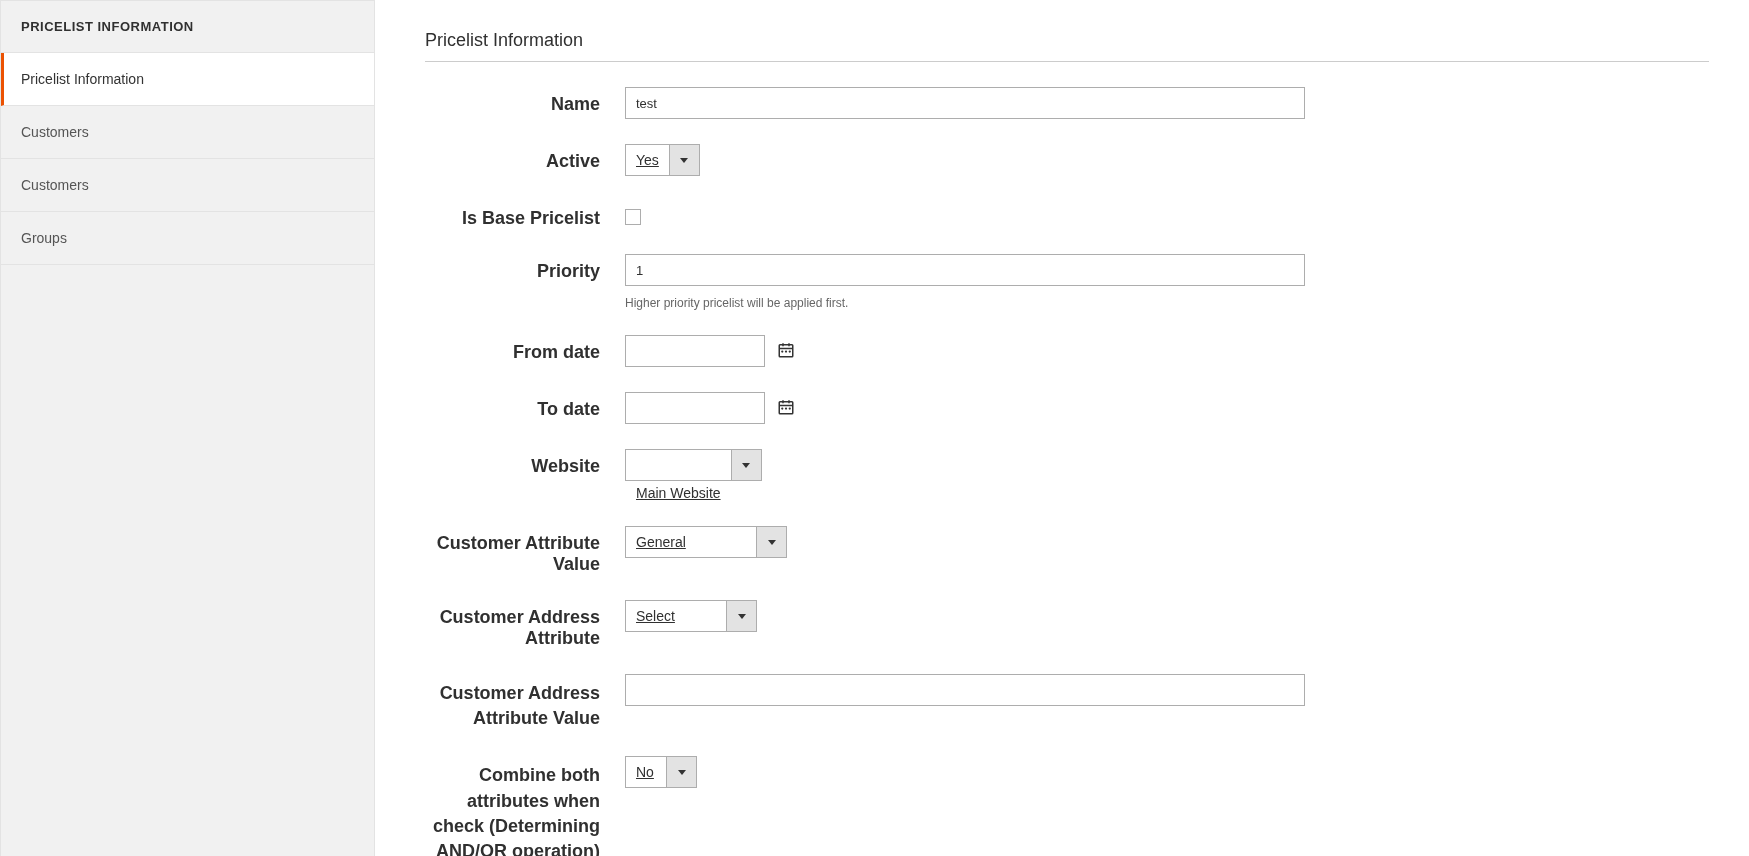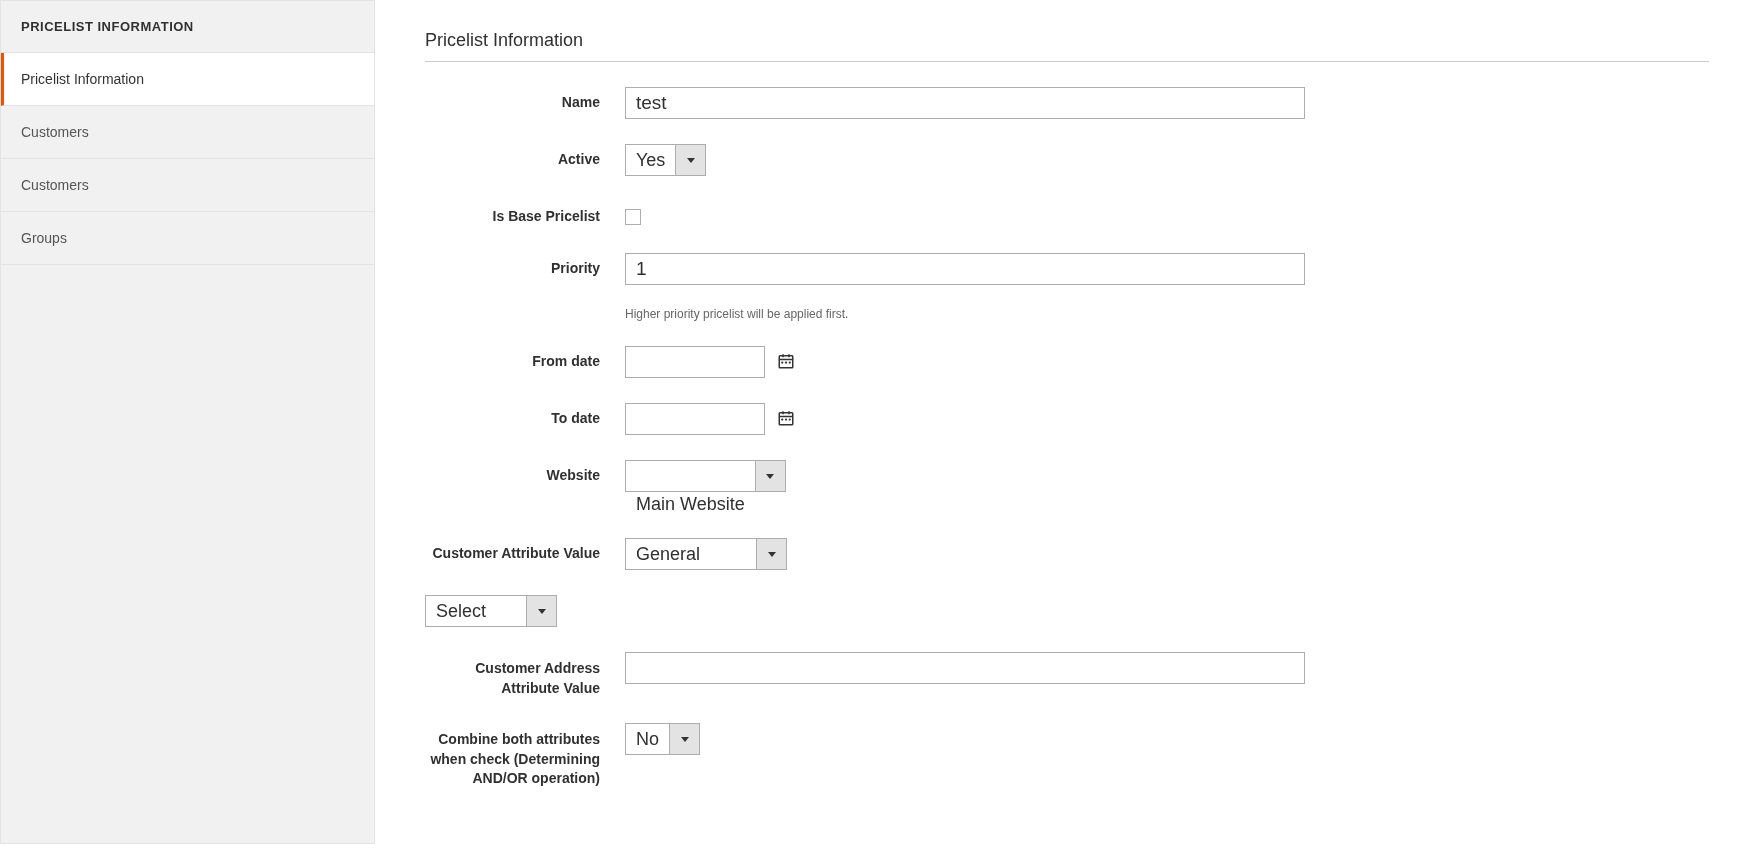--- a/index.html
+++ b/index.html
@@ -9,39 +9,39 @@
 
 .sidebar { width: 375px; background: #f1f1f1; border: 1px solid #e3e3e3; }
 .sidebar-header { padding: 18px 20px; font-weight: 600; font-size: 13px; letter-spacing: 0.5px; color: #303030; border-bottom: 1px solid #e3e3e3; }
 .sidebar-item { padding: 18px 20px; border-bottom: 1px solid #e3e3e3; cursor: pointer; color: #555; font-size: 14px; }
 .sidebar-item.active { background: #fff; border-left: 3px solid #eb5202; padding-left: 17px; color: #333; }
 
 .main { flex: 1; padding: 30px 40px 30px 50px; }
 .section-title { font-size: 18px; color: #303030; padding-bottom: 10px; border-bottom: 1px solid #ccc; margin-bottom: 25px; }
 
 .form-row { display: flex; align-items: flex-start; margin-bottom: 25px; }
-.form-label { width: 200px; text-align: right; padding-right: 25px; padding-top: 7px; color: #303030; font-size: 14px; font-weight: 600; }
+.form-label { width: 200px; text-align: right; padding-right: 25px; padding-top: 7px; color: #303030; font-size: 18px; font-weight: 600; }
 .form-control { flex: 1; max-width: 700px; }
 
-.input-text { width: 680px; height: 32px; border: 1px solid #adadad; padding: 0 10px; font-size: 19px; color: #303030; }
+.input-text { width: 680px; height: 32px; border: 1px solid #adadad; padding: 0 10px; font-size: 13px; color: #303030; }
 .input-text.short { width: 140px; }
 
 .select-wrap { display: inline-flex; border: 1px solid #adadad; background: #fff; height: 32px; }
-.select-wrap .select-val { padding: 0 10px; line-height: 30px; font-size: 18px; color: #303030; min-width: 40px; }
+.select-wrap .select-val { padding: 0 10px; line-height: 30px; font-size: 14px; color: #303030; min-width: 40px; text-decoration: underline; }
 .select-wrap .select-btn { width: 30px; background: #e3e3e3; border-left: 1px solid #adadad; display: flex; align-items: center; justify-content: center; cursor: pointer; }
 .select-wrap.wide .select-val { min-width: 290px; }
 .select-wrap.med .select-val { min-width: 130px; }
 .select-wrap.med2 .select-val { min-width: 100px; }
 .select-wrap.med3 .select-val { min-width: 90px; margin-top: 28px; }
 
 .triangle-down { width: 0; height: 0; border-left: 4px solid transparent; border-right: 4px solid transparent; border-top: 5px solid #333; }
 
 .checkbox { width: 16px; height: 16px; border: 1px solid #adadad; background: #fff; display: inline-block; margin-top: 8px; cursor: pointer; }
 
-.help-text { font-size: 12px; color: #666; margin-top: 22px; }
+.help-text { font-size: 12px; color: #666; margin-top: 10px; }
 
 .date-row { display: flex; align-items: center; gap: 12px; }
 .cal-icon { width: 20px; height: 20px; cursor: pointer; }
 .cal-icon svg { width: 18px; height: 18px; }
 
 .multiline-label { line-height: 1.4; }
 </style>
 </head>
 <body>
 
@@ -151,20 +151,21 @@
         <div class="select-wrap med">
           <div class="select-val">General</div>
           <div class="select-btn">
               <div class="triangle-down"></div>
             </div>
         </div>
       </div>
     </div>
 
     <div class="form-row">
+      <div class="form-label">Customer Address Attribute</div>
       <div class="form-control">
         <div class="select-wrap med2">
           <div class="select-val">Select</div>
           <div class="select-btn">
               <div class="triangle-down"></div>
             </div>
         </div>
       </div>
     </div>
 

